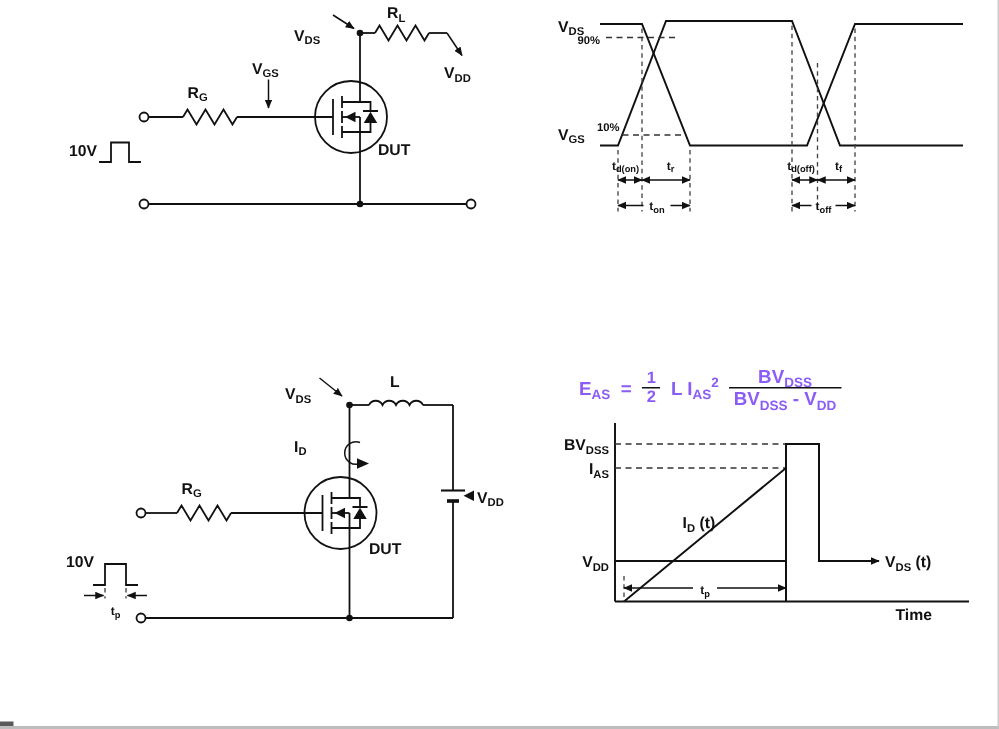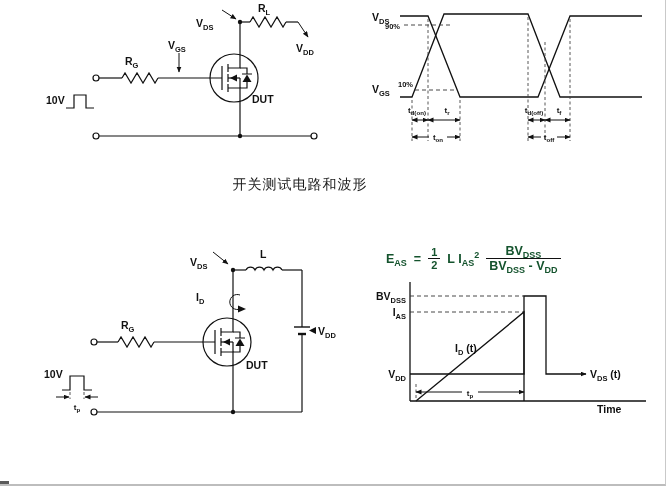--- a/index.html
+++ b/index.html
@@ -25,21 +25,21 @@
   .dot { fill:#111; stroke:none; }
   .solidfill { fill:#111; stroke:none; }
   .caption {
     position:absolute; text-align:center; font-size:14px; letter-spacing:1px;
     color:#1a1a1a; font-family:"Liberation Sans", sans-serif;
   }
   .cap1 { left:170px; top:176px; width:260px; }
   .cap2 { left:200px; top:449px; width:260px; }
   .equation {
     position:absolute; left:386px; top:244px; display:flex; align-items:center;
-    gap:7px; font-weight:bold; font-size:12.5px; color:#14532d;
+    gap:7px; font-weight:bold; font-size:12.5px; color:#8b5cf6;
   }
   .equation sub { font-size:9px; vertical-align:-3px; line-height:0; }
   .equation sup { font-size:9px; vertical-align:5px; line-height:0; }
   .frac { display:inline-flex; flex-direction:column; align-items:center; line-height:1.15; }
   .frac .num { padding:0 3px; }
   .frac .den { border-top:1.4px solid #111; padding:0 3px; }
   .frac.half { font-size:11px; }
   .corner-mark { position:absolute; left:0; top:481px; width:9px; height:4px; background:#5a5a5a; }
 </style>
 </head>
@@ -240,17 +240,16 @@
     <span class="num">1</span>
     <span class="den">2</span>
   </span>
   <span><span>L I</span><sub>AS</sub><sup>2</sup></span>
   <span class="frac">
     <span class="num"><span>BV</span><sub>DSS</sub></span>
     <span class="den"><span>BV</span><sub>DSS</sub><span>&nbsp;-&nbsp;V</span><sub>DD</sub></span>
   </span>
 </div>
 
-<div class="caption cap1">开关测试电路和波形</div>
 
 <div class="corner-mark"></div>
 
 </div>
 
 </body></html>

